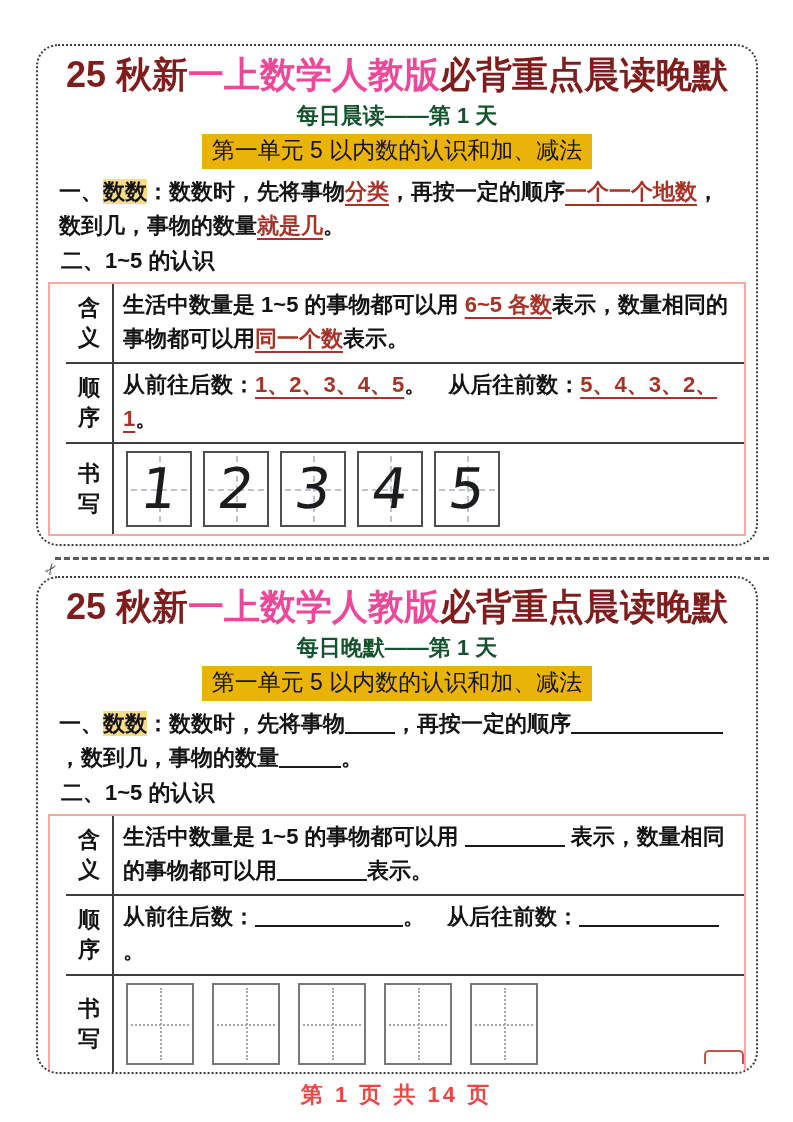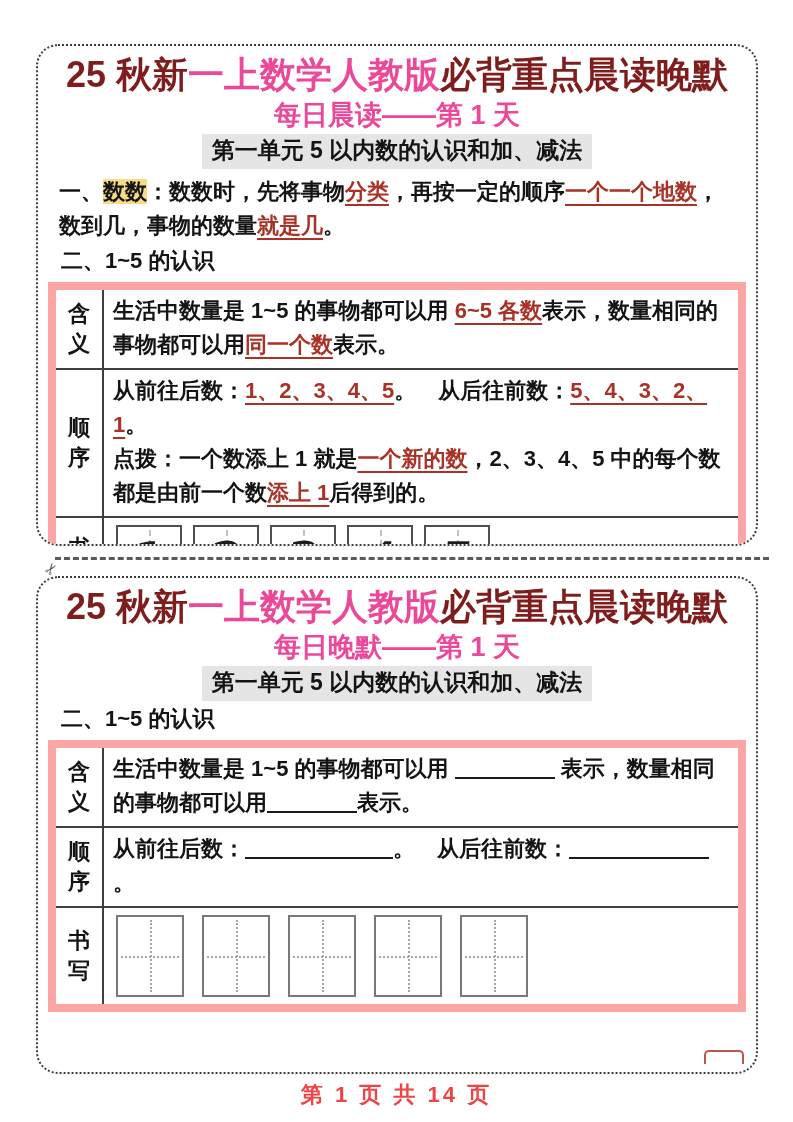--- a/index.html
+++ b/index.html
@@ -12,32 +12,32 @@
     position:absolute;left:36px;width:722px;box-sizing:border-box;
     border:2.5px dotted #3c3c3c;border-radius:22px;background:#fff;
     padding:6px 9px;overflow:hidden;
   }
   #card1{top:44px;height:502px;}
   #card2{top:576px;height:498px;}
 
   .title{text-align:center;font-size:36px;font-weight:900;line-height:45px;white-space:nowrap;}
   .tred{color:#7f1d1d;}
   .tblk{color:#ec4899;}
-  .subtitle{text-align:center;font-size:27px;font-weight:800;color:#ec4899;line-height:35px;margin-top:1px;}
+  .subtitle{text-align:center;font-size:22px;font-weight:800;color:#14532d;line-height:35px;margin-top:1px;}
   .banner-wrap{text-align:center;margin-top:1px;}
-  .banner{display:inline-block;background:#e5e5e5;font-size:23px;font-weight:700;padding:1px 10px 3px;color:#141414;}
+  .banner{display:inline-block;background:#eab308;font-size:23px;font-weight:400;padding:1px 10px 3px;color:#141414;}
 
   .para{font-size:22px;line-height:34px;font-weight:600;margin:6px 12px 0;}
   .section{font-size:22px;line-height:32px;font-weight:600;margin:2px 14px 5px;}
 
   .red{color:#A93226;text-decoration:underline;text-decoration-thickness:2px;text-underline-offset:5px;}
   .hl{background:#F8DC85;font-weight:800;}
   .blank{display:inline-block;height:0.95em;border-bottom:2.5px solid #1a1a1a;vertical-align:-3px;}
 
-  .tbl{border:8px solid #fca5a5;margin:0 1px;}
+  .tbl{border:2px solid #fca5a5;margin:0 1px;padding-left:16px;}
   .trow{display:flex;border-top:2px solid #3f3f3f;}
   .trow:first-child{border-top:none;}
   .hdr{flex:0 0 42px;border-right:2px solid #3f3f3f;display:flex;align-items:center;justify-content:center;
        text-align:center;font-size:22px;line-height:30px;font-weight:600;padding:2px;word-break:break-all;}
   .cell{flex:1;padding:4px 9px 6px;font-size:22px;line-height:34px;font-weight:600;}
   .cell .line{display:block;}
 
   .boxes{display:flex;align-items:center;padding:7px 4px 7px 12px;}
   .wbox{position:relative;flex:0 0 auto;width:62px;height:72px;margin-right:11px;
         border:2.5px solid #4f4f4f;display:flex;align-items:center;justify-content:center;background:#fff;}
@@ -71,21 +71,20 @@
 
   <div class="tbl">
     <div class="trow">
       <div class="hdr">含义</div>
       <div class="cell"><span>生活中数量是 1~5 的事物都可以用 </span><span class="red">6~5 各数</span><span>表示，数量相同的事物都可以用</span><span class="red">同一个数</span><span>表示。</span></div>
     </div>
     <div class="trow">
       <div class="hdr">顺序</div>
       <div class="cell">
         <span class="line"><span>从前往后数：</span><span class="red">1、2、3、4、5</span><span>。　从后往前数：</span><span class="red">5、4、3、2、1</span><span>。</span></span>
-        <span class="line"><span>点拨：一个数添上 1 就是</span><span class="red">一个新的数</span><span>，2、3、4、5 中的每个数都是由前一个数</span><span class="red">添上 1</span><span>后得到的。</span></span>
       </div>
     </div>
     <div class="trow">
       <div class="hdr">书写</div>
       <div class="cell boxes">
         <div class="wbox">
             <span class="digit">1</span>
           </div>
         <div class="wbox">
             <span class="digit">2</span>
@@ -106,20 +105,21 @@
 
 <span class="scissors">✂</span>
 <div class="cutline"></div>
 
 <section class="card" id="card2">
   <div class="title"><span class="tred">25 秋新</span><span class="tblk">一上数学人教版</span><span class="tred">必背重点晨读晚默</span></div>
   <div class="subtitle">每日晚默——第 1 天</div>
   <div class="banner-wrap">
     <span class="banner">第一单元 5 以内数的认识和加、减法</span>
   </div>
+  <div class="para"><span>一、</span><span class="hl">数数</span><span>：数数时，先将事物</span><span class="blank" style="width: 50px;"></span><span>，再按一定的顺序</span><span class="blank" style="width: 152px;"></span><span>，数到几，事物的数量</span><span class="blank" style="width: 62px;"></span><span>。</span></div>
   <div class="section">二、1~5 的认识</div>
 
   <div class="tbl">
     <div class="trow">
       <div class="hdr">含义</div>
       <div class="cell"><span>生活中数量是 1~5 的事物都可以用 </span><span class="blank" style="width: 100px;"></span><span> 表示，数量相同的事物都可以用</span><span class="blank" style="width: 90px;"></span><span>表示。</span></div>
     </div>
     <div class="trow">
       <div class="hdr">顺序</div>
       <div class="cell">

